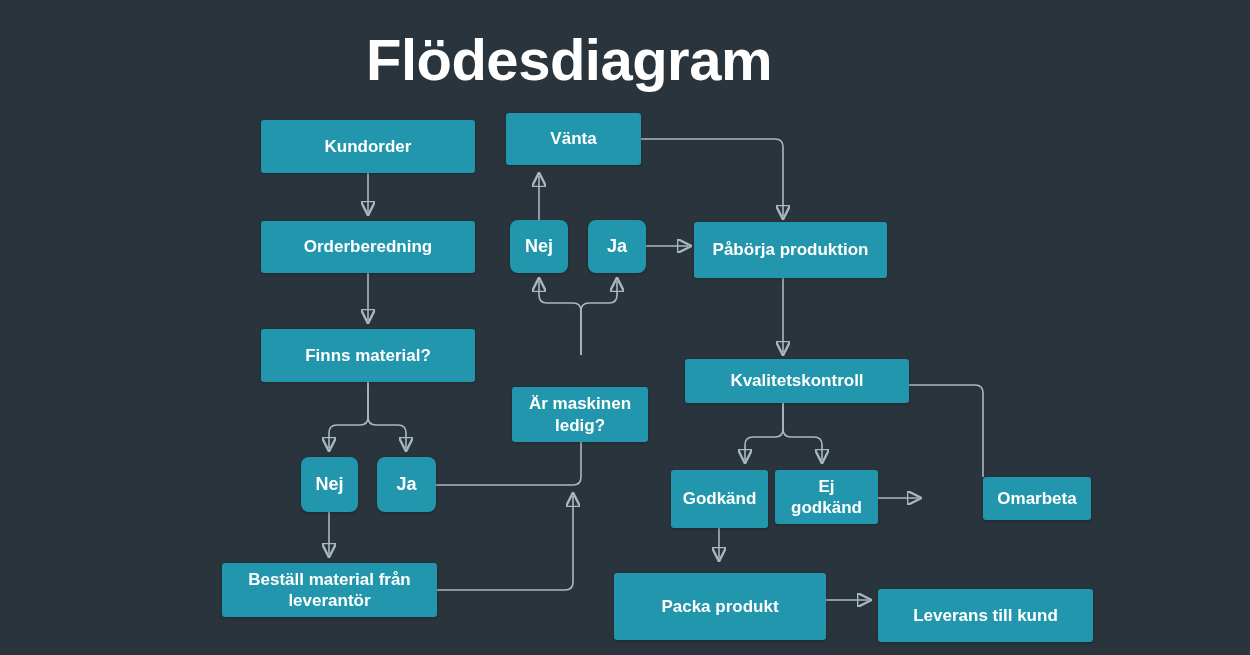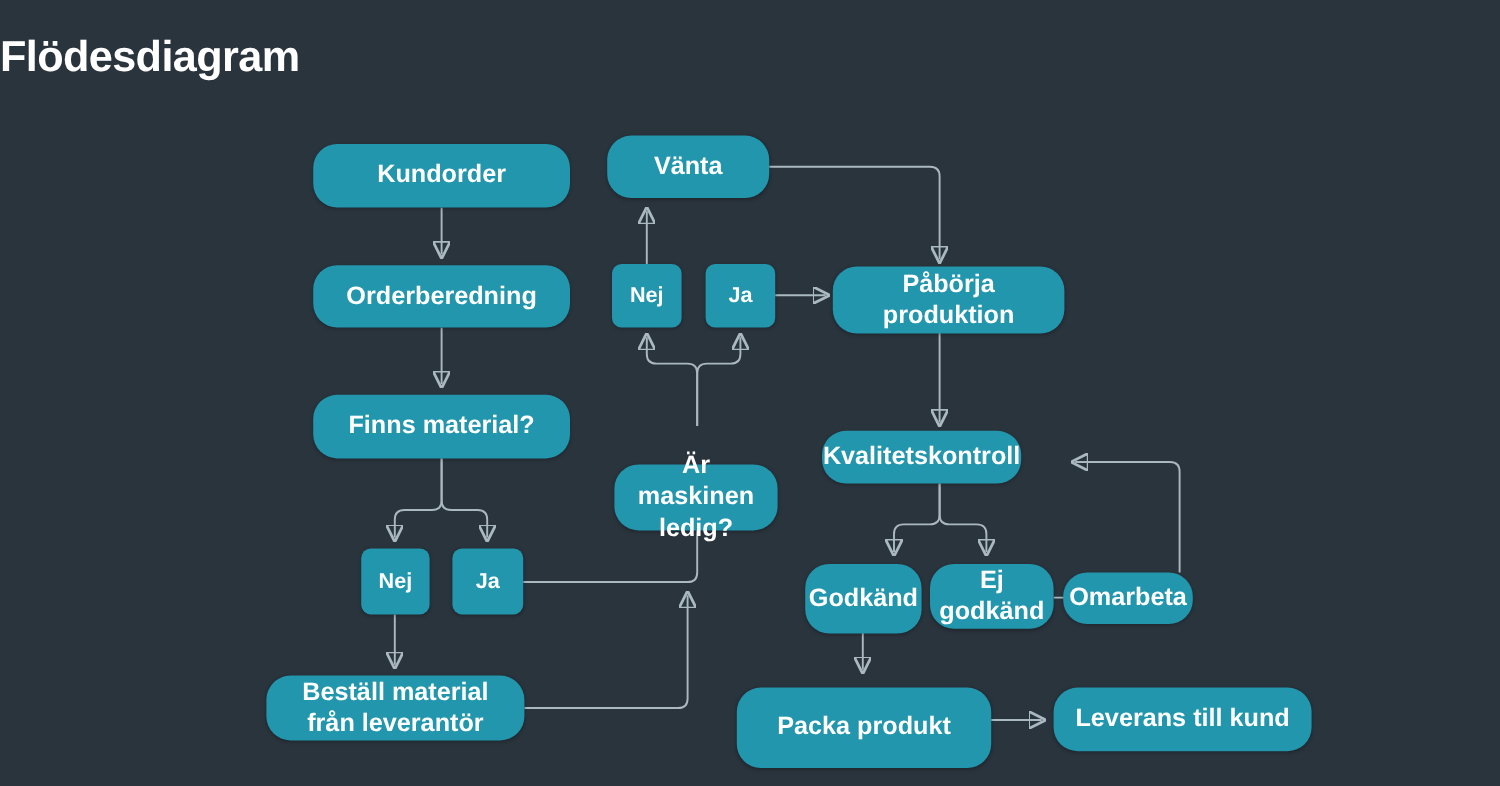--- a/index.html
+++ b/index.html
@@ -12,34 +12,34 @@
   html,body{margin:0;padding:0;background:var(--background);}
   .canvas{
     position:relative;
     width:1250px;height:655px;
     background:var(--background);
     overflow:hidden;
     font-family:"Liberation Sans", sans-serif;
   }
   .title{
     position:absolute;left:0;top:26px;width:1138px;
-    text-align:left;
+    text-align:center;
     color:var(--text);
-    font-size:36px;font-weight:700;letter-spacing:-0.5px;
+    font-size:58px;font-weight:700;letter-spacing:-0.5px;
   }
   .edges{position:absolute;left:0;top:0;width:1250px;height:655px;}
   .edges path{fill:none;stroke:var(--line);stroke-width:1.6;}
   .node{
     position:absolute;
     background:var(--node);
     color:var(--text);
     display:flex;align-items:center;justify-content:center;
     text-align:center;
-    font-weight:700;font-size:21px;line-height:1.25;
-    border-radius:20px;
+    font-weight:700;font-size:17px;line-height:1.25;
+    border-radius:3px;
     box-shadow:0 1px 3px rgba(0,0,0,0.25);
     box-sizing:border-box;
     padding:4px 10px;
   }
   .node.small{border-radius:8px;font-size:18px;text-align:center;}
 </style>
 </head>
 <body>
 
 <div class="canvas">
@@ -89,25 +89,25 @@
   <div class="node" style="left:506px;top:113px;width:135px;height:52px;">Vänta</div>
 
   <div class="node small" style="left:510px;top:220px;width:58px;height:53px;">Nej</div>
 
   <div class="node small" style="left:588px;top:220px;width:58px;height:53px;">Ja</div>
 
   <div class="node" style="left:512px;top:355px;width:136px;height:55px;margin-top:32px;">Är maskinen ledig?</div>
 
   <div class="node" style="left:694px;top:222px;width:193px;height:56px;">Påbörja produktion</div>
 
-  <div class="node" style="left:685px;top:359px;width:166px;height:44px;">Kvalitetskontroll</div>
+  <div class="node" style="left:685px;top:359px;width:224px;height:44px;">Kvalitetskontroll</div>
 
   <div class="node" style="left:671px;top:470px;width:97px;height:58px;">Godkänd</div>
 
   <div class="node" style="left:775px;top:470px;width:103px;height:54px;">Ej godkänd</div>
 
-  <div class="node" style="left:886px;top:477px;width:108px;height:43px;">Omarbeta</div>
+  <div class="node" style="left:983px;top:477px;width:108px;height:43px;">Omarbeta</div>
 
   <div class="node" style="left:614px;top:573px;width:212px;height:67px;">Packa produkt</div>
 
-  <div class="node" style="left:878px;top:573px;width:215px;height:53px;">Leverans till kund</div>
+  <div class="node" style="left:878px;top:589px;width:215px;height:53px;">Leverans till kund</div>
 
 </div>
 
 </body></html>

